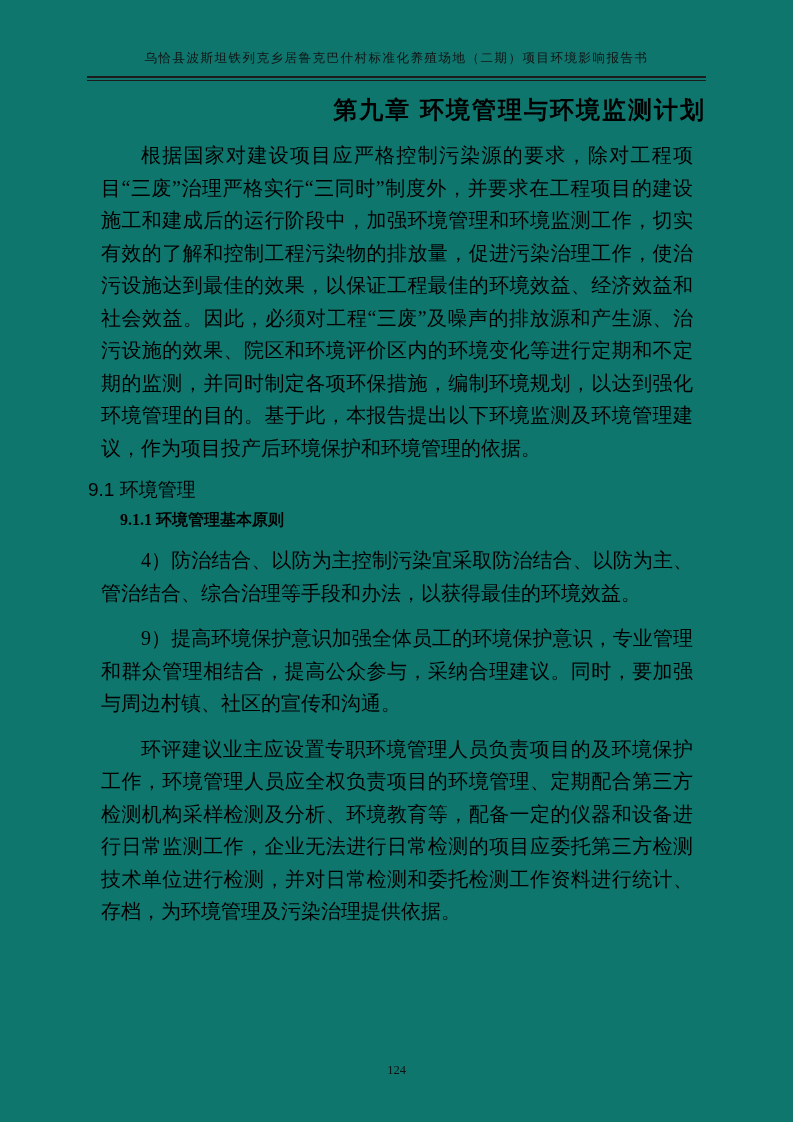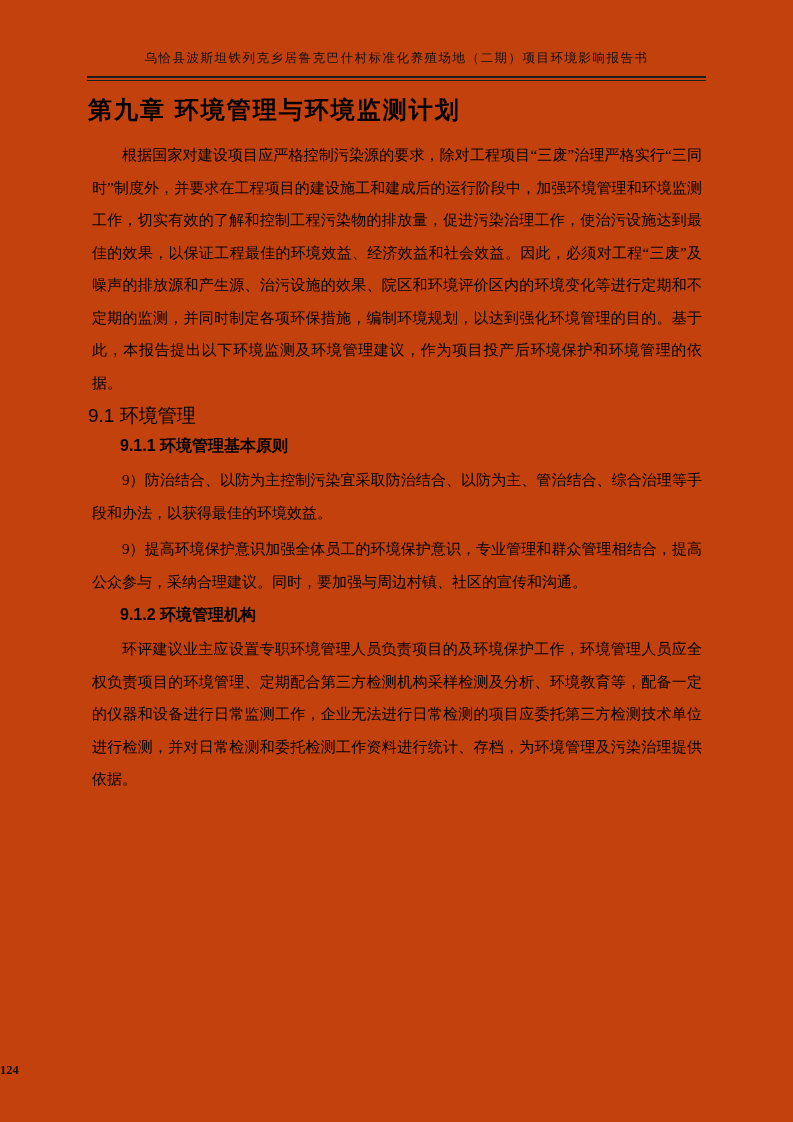--- a/index.html
+++ b/index.html
@@ -1,20 +1,20 @@
 <!DOCTYPE html>
 <html><head>
 <meta charset="utf-8">
 <style>
   html,body { margin:0; padding:0; background:#ffffff; }
   .page {
     position:relative;
     width:793px;
     height:1122px;
-    background:#c2410c;
+    background:#0f766e;
     color:#000;
     font-family:"Liberation Serif","DejaVu Serif",serif;
     overflow:hidden;
   }
   .running-header {
     position:absolute;
     top:50px;
     left:87px;
     right:87px;
   }
@@ -35,54 +35,54 @@
     position:absolute;
     top:86px;
     left:88px;
     right:87px;
   }
   .chapter-title {
     font-family:"Liberation Sans","DejaVu Sans",sans-serif;
     font-weight:bold;
     font-size:24px;
     letter-spacing:2px;
-    text-align:left;
+    text-align:right;
     margin:8px 0 13px 0;
     color:#000;
   }
   .body-para {
-    font-size:15px;
+    font-size:20px;
     line-height:32.5px;
     text-align:justify;
     text-indent:2em;
-    margin:4px;
+    margin:13px;
     color:#000;
   }
   .h-level2 {
     font-family:"Liberation Sans","DejaVu Sans",sans-serif;
     font-weight:normal;
     font-size:19px;
     margin:1px 0 7px 0;
     color:#000;
   }
   .h-level3 {
-    font-family:Liberation Sans, sans-serif;
+    font-family:Liberation Serif, serif;
     font-weight:bold;
     font-size:16px;
     margin:7px 0 7px 2em;
     color:#000;
   }
   .page-footer {
     position:absolute;
     bottom:44px;
     left:0;
     right:0;
+    text-align:center;
     font-size:12.5px;
     color:#111;
-    font-weight:bold;
   }
 </style>
 </head>
 <body>
 
 <div class="page">
 
   <div class="running-header">
     <div class="header-text">乌恰县波斯坦铁列克乡居鲁克巴什村标准化养殖场地（二期）项目环境影响报告书</div>
     <div class="header-rule"></div>
@@ -93,25 +93,24 @@
 
     <p class="body-para">根据国家对建设项目应严格控制污染源的要求，除对工程项目“三废”治理严格实行“三同时”制度外，并要求在工程项目的建设施工和建成后的运行阶段中，加强环境管理和环境监测工作，切实有效的了解和控制工程污染物的排放量，促进污染治理工作，使治污设施达到最佳的效果，以保证工程最佳的环境效益、经济效益和社会效益。因此，必须对工程“三废”及噪声的排放源和产生源、治污设施的效果、院区和环境评价区内的环境变化等进行定期和不定期的监测，并同时制定各项环保措施，编制环境规划，以达到强化环境管理的目的。基于此，本报告提出以下环境监测及环境管理建议，作为项目投产后环境保护和环境管理的依据。</p>
 
     <h2 class="h-level2">9.1 环境管理</h2>
 
     <h3 class="h-level3">9.1.1 环境管理基本原则</h3>
 
 
 
 
-    <p class="body-para">9）防治结合、以防为主控制污染宜采取防治结合、以防为主、管治结合、综合治理等手段和办法，以获得最佳的环境效益。</p>
+    <p class="body-para">4）防治结合、以防为主控制污染宜采取防治结合、以防为主、管治结合、综合治理等手段和办法，以获得最佳的环境效益。</p>
 
     <p class="body-para">9）提高环境保护意识加强全体员工的环境保护意识，专业管理和群众管理相结合，提高公众参与，采纳合理建议。同时，要加强与周边村镇、社区的宣传和沟通。</p>
 
-    <h3 class="h-level3">9.1.2 环境管理机构</h3>
 
     <p class="body-para">环评建议业主应设置专职环境管理人员负责项目的及环境保护工作，环境管理人员应全权负责项目的环境管理、定期配合第三方检测机构采样检测及分析、环境教育等，配备一定的仪器和设备进行日常监测工作，企业无法进行日常检测的项目应委托第三方检测技术单位进行检测，并对日常检测和委托检测工作资料进行统计、存档，为环境管理及污染治理提供依据。</p>
   </div>
 
   <div class="page-footer">
     <span>124</span>
   </div>
 
 </div>
 

